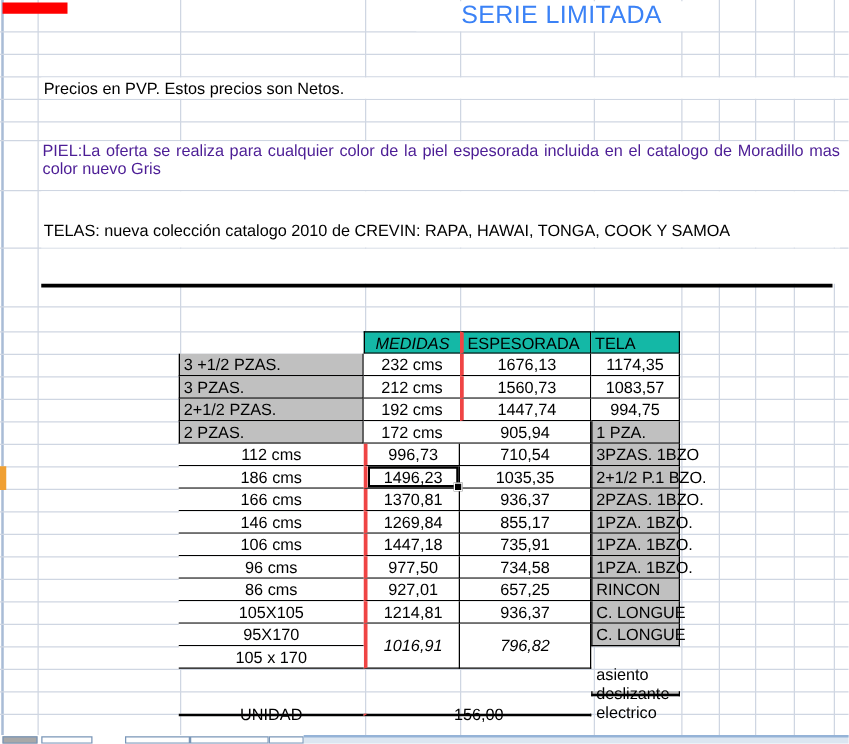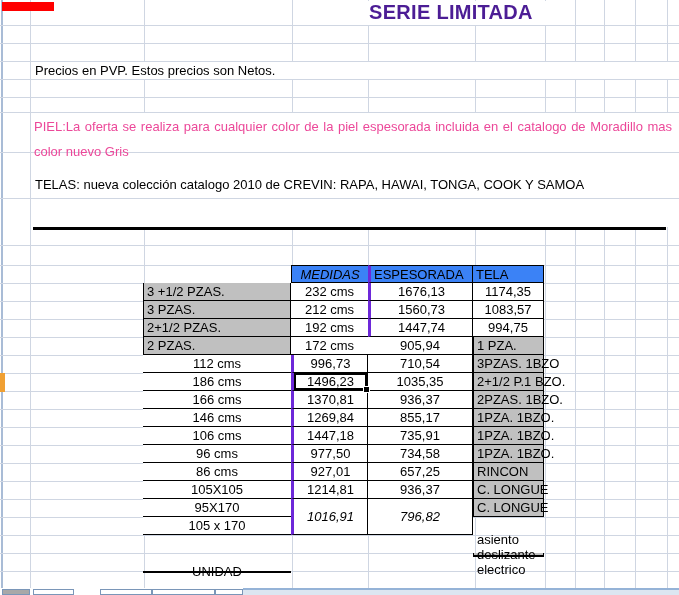--- a/index.html
+++ b/index.html
@@ -10,40 +10,40 @@
   .vline{position:absolute;top:0;width:1px;height:588px;background:#CFD6E2;}
   .vline.edge{width:2px;background:#A9BCD6;}
   .hline{position:absolute;left:0;width:679px;height:1px;background:#CFD6E2;}
 
   
   .band{position:absolute;left:33px;width:639px;background:#fff;}
   .band.title{left:333px;width:227px;}
 
   
   .sheet-text{position:absolute;color:#000000;font-size:13px;white-space:nowrap;}
-  .title-text{position:absolute;left:369px;top:1px;font-size:20px;font-weight:bold;letter-spacing:.3px;color:#4c1d95;}
-  .para{position:absolute;left:34px;top:114px;width:638px;font-size:13px;line-height:25px;text-align:justify;white-space:normal;color:#ec4899;}
+  .title-text{position:absolute;left:369px;top:1px;font-size:20px;font-weight:normal;letter-spacing:.3px;color:#3b82f6;}
+  .para{position:absolute;left:34px;top:114px;width:638px;font-size:13px;line-height:14px;text-align:justify;white-space:normal;color:#4c1d95;}
   .black-rule{position:absolute;left:33px;top:227px;width:633px;height:3px;background:#000;}
 
   
   .red-marker{position:absolute;left:2px;top:2px;width:52px;height:9px;background:#FF0000;}
   .orange-marker{position:absolute;left:0;top:373px;width:5px;height:19px;background:#F0A033;}
 
   
   .pricing-table{position:absolute;left:143px;top:265px;display:grid;
     grid-template-columns:148px 77px 105px 71px;
     grid-template-rows:repeat(15,18px) 36px;}
   .cell{box-sizing:border-box;display:flex;align-items:center;justify-content:center;
     font-size:13px;color:#000;background:#fff;
     border-right:1px solid #000;border-bottom:1px solid #000;overflow:visible;}
   .cell.name{background:#C0C0C0;justify-content:flex-start;padding-left:3px;
     border-left:1px solid #000;white-space:nowrap;}
   .cell.colB{border-right:none;}
-  .cell.colC{border-left:3px solid #6d28d9;}
-  .cell.hdr{background:#3b82f6;border-top:1px solid #000;}
+  .cell.colC{border-left:3px solid #ef4444;}
+  .cell.hdr{background:#14b8a6;border-top:1px solid #000;}
   .cell.hdr.medidas{font-style:italic;border-left:1px solid #000;}
   .cell.hdr.esp,.cell.hdr.tela{justify-content:flex-start;padding-left:3px;}
   .cell.blank-hdr{border:none;background:transparent;}
   .cell.span2{grid-row:span 2;font-style:italic;}
   .cell.cspan2{grid-column:span 2;}
   .cell.wrap{white-space:normal;line-height:15px;padding:1px 3px 1px 3px;}
   .cell.thickB{border-bottom:2px solid #000;margin-top:36px;}
   .cell.sel{position:relative;box-shadow:inset 0 0 0 2px #000;}
   .cell.sel::after{content:"";position:absolute;right:-3px;bottom:-3px;width:5px;height:5px;
     background:#000;border:1px solid #fff;}
@@ -181,20 +181,21 @@
 
     <div class="cell name">C. LONGUE</div>
     <div class="cell colB">95X170</div>
     <div class="cell colC span2">1016,91</div>
     <div class="cell span2">796,82</div>
     <div class="cell name">C. LONGUE</div>
     <div class="cell colB">105 x 170</div>
 
     <div class="cell name wrap thickB">asiento deslizante electrico</div>
     <div class="cell colB thickB">UNIDAD</div>
+    <div class="cell colC cspan2 thickB">156,00</div>
   </div>
 
   <div class="red-marker"></div>
   <div class="orange-marker"></div>
 
   <div class="tabstrip">
     <div class="tab active-gray" style="left:2px;width:28px;"></div>
     <div class="tab" style="left:33px;width:41px;"></div>
     <div class="tab" style="left:100px;width:52px;"></div>
     <div class="tab" style="left:152px;width:63px;"></div>

